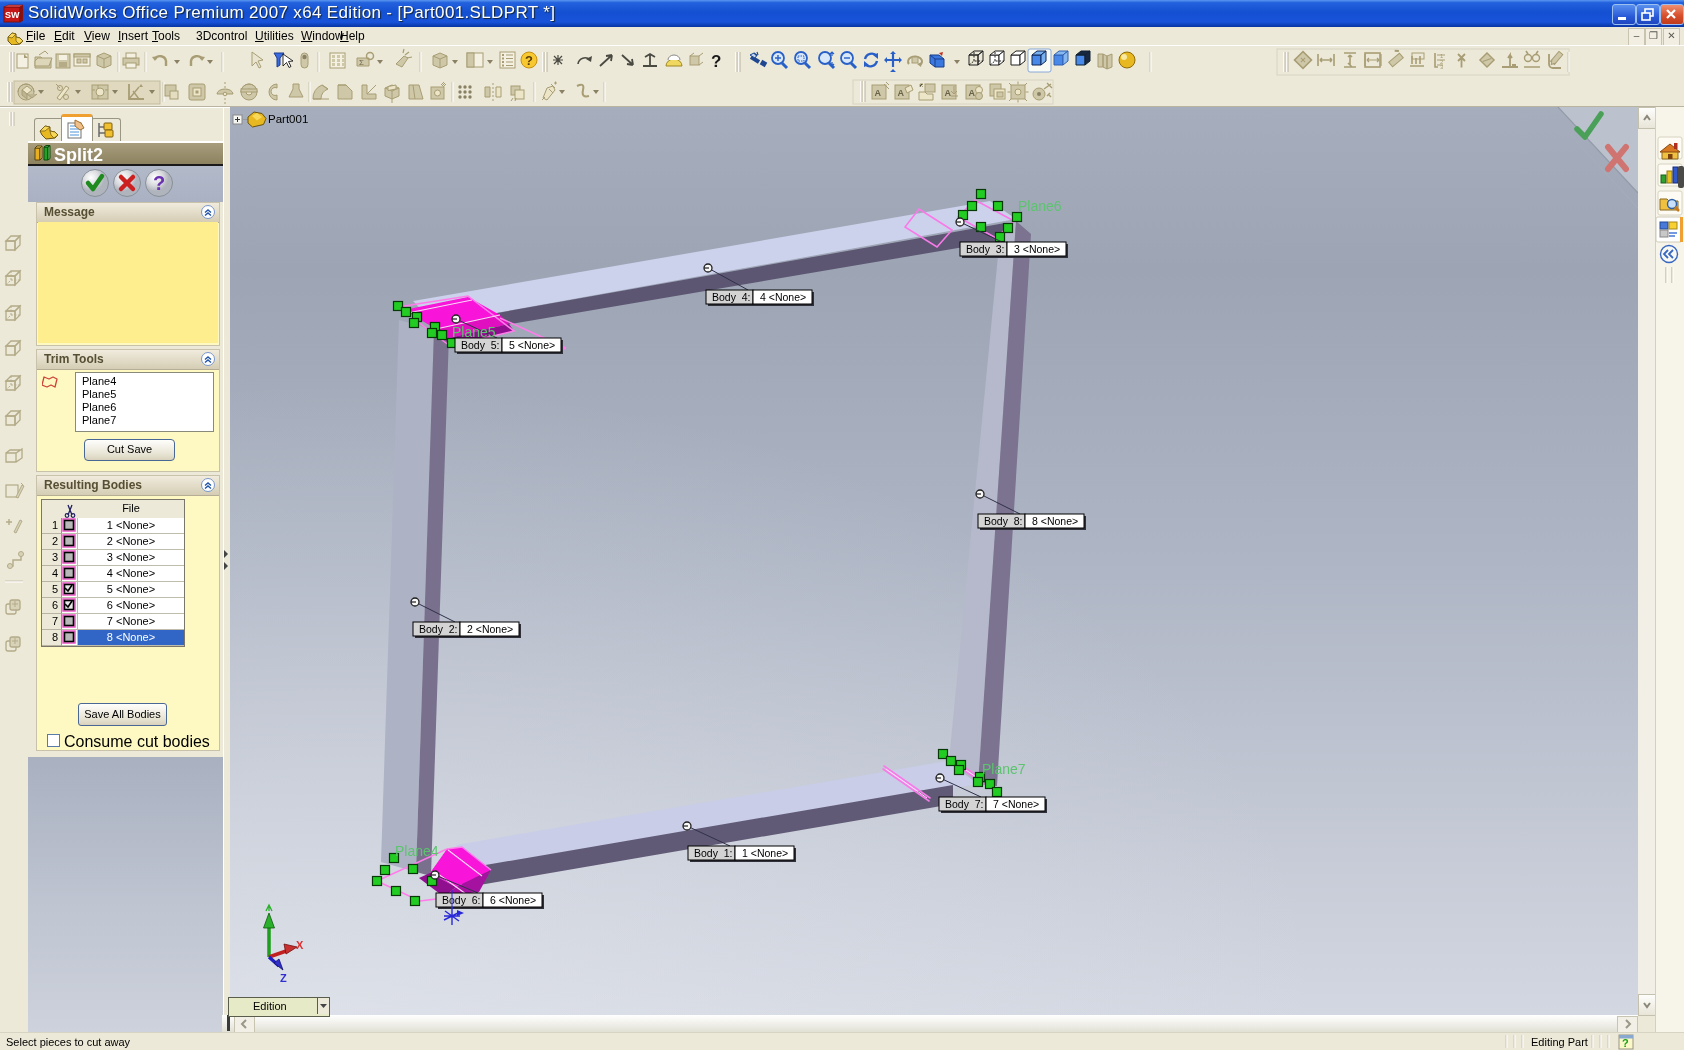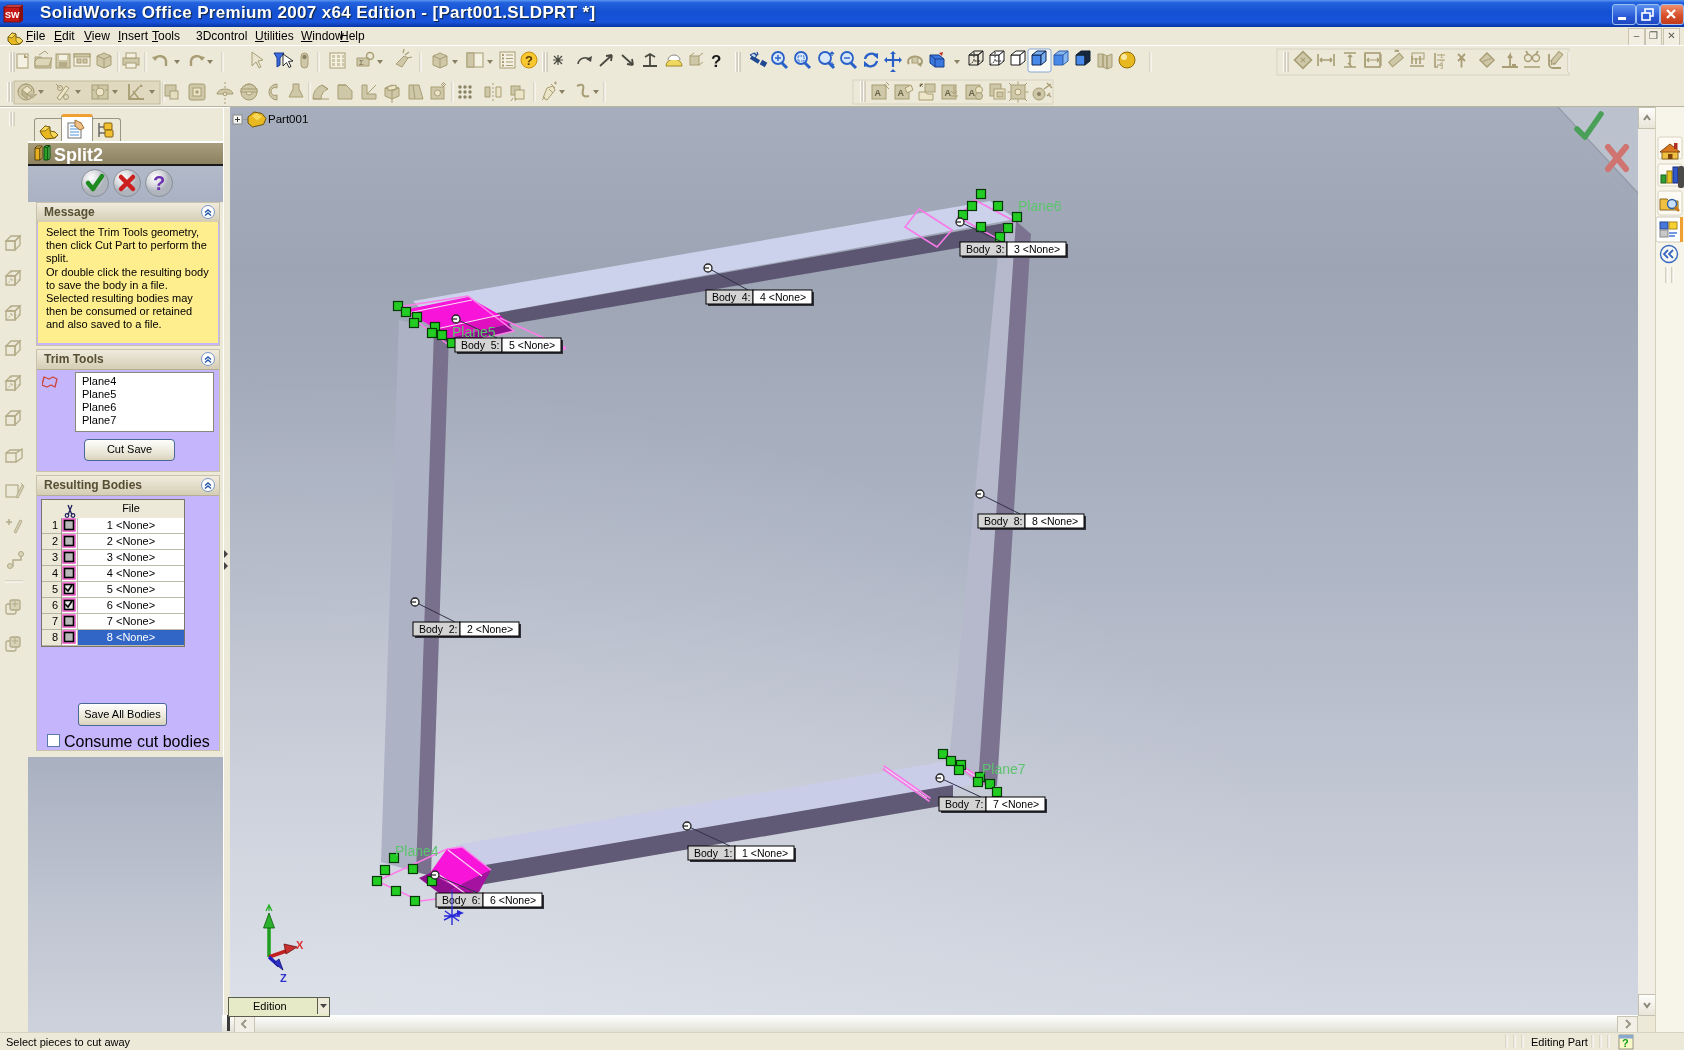--- a/index.html
+++ b/index.html
@@ -1,26 +1,26 @@
 <!DOCTYPE html>
 <html><head>
 <meta charset="utf-8">
 <style>
 html,body{margin:0;padding:0;width:1684px;height:1050px;overflow:hidden;font-family:"Liberation Sans",sans-serif;background:#ece9d8;}
 .abs{position:absolute;}
 #titlebar{left:0;top:0;width:1684px;height:27px;background:linear-gradient(180deg,#5a96f0 0%,#2261dd 10%,#1450d2 45%,#1853da 82%,#0d3db4 94%,#0a36a4 100%);}
-#titletxt{left:28px;top:3px;color:#fff;font-size:17px;font-weight:bold;letter-spacing:0.35px;text-shadow:1px 1px 1px #123;margin-left:12px;}
+#titletxt{left:28px;top:3px;color:#fff;font-size:17px;font-weight:normal;letter-spacing:0.35px;text-shadow:1px 1px 1px #123;}
 .capbtn{top:4px;width:22px;height:19px;border-radius:3px;border:1px solid #9cc0f0;}
 #menubar{left:0;top:27px;width:1684px;height:19px;background:#ece9d8;}
 .mi{top:29px;font-size:12px;color:#000;}
 .mdibtn{top:28px;width:15px;height:16px;background:#f2efe2;border:1px solid #c8c4b0;color:#5a5a52;font-size:10px;text-align:center;line-height:14px;}
 #panel{left:28px;top:108px;width:195px;height:649px;background:#ece9d8;}
 #panelbtm{left:28px;top:757px;width:195px;height:275px;background:linear-gradient(180deg,#a9b0c0 0%,#bfc5d1 55%,#cdd2dc 100%);}
 #splitter{left:223px;top:108px;width:7px;height:924px;background:#ece9d8;border-left:1px solid #fff;}
-.sect{left:36px;width:182px;background:#c4b5fd;border:1px solid #c9c2ab;}
+.sect{left:36px;width:182px;background:#fef9c3;border:1px solid #c9c2ab;}
 .secthdr{position:absolute;left:0;top:0;width:100%;height:19px;background:linear-gradient(180deg,#f0ebdd 0%,#d5cdb4 100%);border-bottom:1px solid #b5ad94;}
 .secttxt{position:absolute;left:7px;top:2px;font-size:12px;font-weight:bold;color:#574f33;}
 .chev{position:absolute;right:4px;top:2px;width:14px;height:14px;}
 #statusbar{left:0;top:1032px;width:1684px;height:18px;background:#ece9d8;border-top:1px solid #d8d4c4;font-size:11px;}
 #taskpane{left:1655px;top:107px;width:29px;height:925px;background:#f7f4ea;border-left:1px solid #d4d0bc;}
 #vscroll{left:1638px;top:107px;width:17px;height:908px;background:#f2f0e6;}
 #hscrollrow{left:222px;top:1015px;width:1416px;height:17px;background:linear-gradient(180deg,#ffffff,#e2e1d6);}
 </style>
 </head>
 <body>
@@ -541,21 +541,20 @@
 </svg>
 
 <div class="abs sect" style="top:202px;height:142px">
  <div class="secthdr"></div>
     <div class="secttxt">Message</div>
     <div class="chev"><svg width="14" height="14">
         <circle cx="7" cy="7" r="6.5" fill="#fff" stroke="#7a96c8"></circle>
         <path d="M4,7.5 l3,-2.5 3,2.5 M4,10.5 l3,-2.5 3,2.5" fill="none" stroke="#2255aa" stroke-width="1.4"></path>
       </svg></div>
  <div style="position:absolute;left:1px;top:19px;width:180px;height:121px;background:#ffee8e"></div>
- <div style="position:absolute;left:9px;top:23px;width:170px;font-size:11px;line-height:13.2px;color:#000">Select the Trim Tools geometry,<br>then click Cut Part to perform the<br>split.<br>Or double click the resulting body<br>to save the body in a file.<br>Selected resulting bodies may<br>then be consumed or retained<br>and also saved to a file.</div>
 </div>
 
 <div class="abs sect" style="top:349px;height:121px">
  <div class="secthdr"></div>
     <div class="secttxt">Trim Tools</div>
     <div class="chev"><svg width="14" height="14">
         <circle cx="7" cy="7" r="6.5" fill="#fff" stroke="#7a96c8"></circle>
         <path d="M4,7.5 l3,-2.5 3,2.5 M4,10.5 l3,-2.5 3,2.5" fill="none" stroke="#2255aa" stroke-width="1.4"></path>
       </svg></div>
  <svg style="position:absolute;left:5px;top:24px" width="18" height="16">

